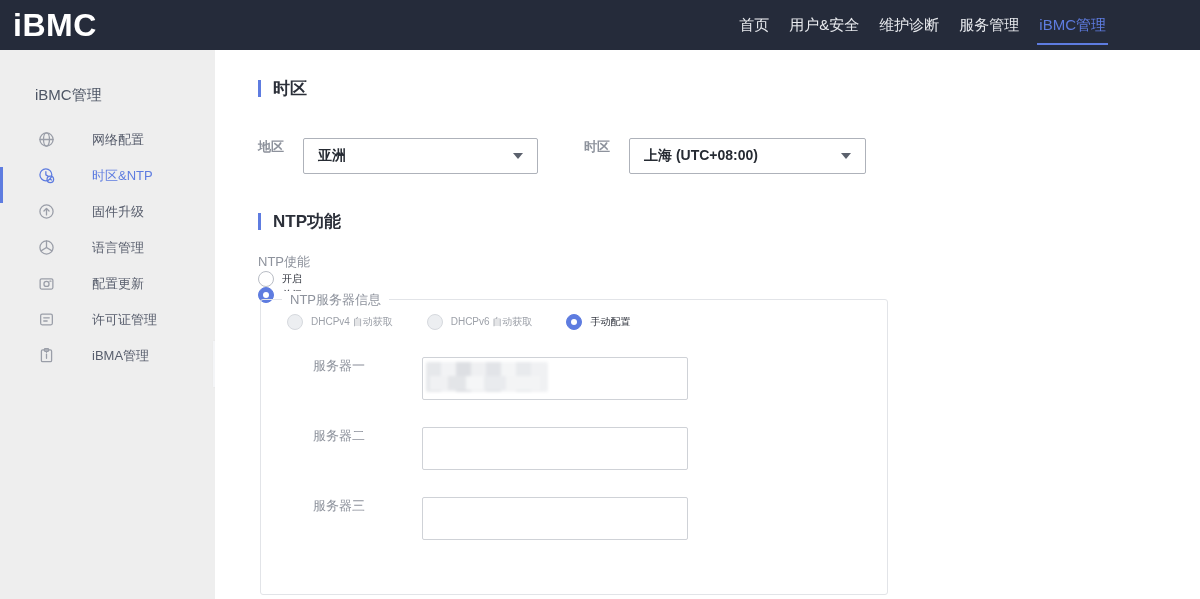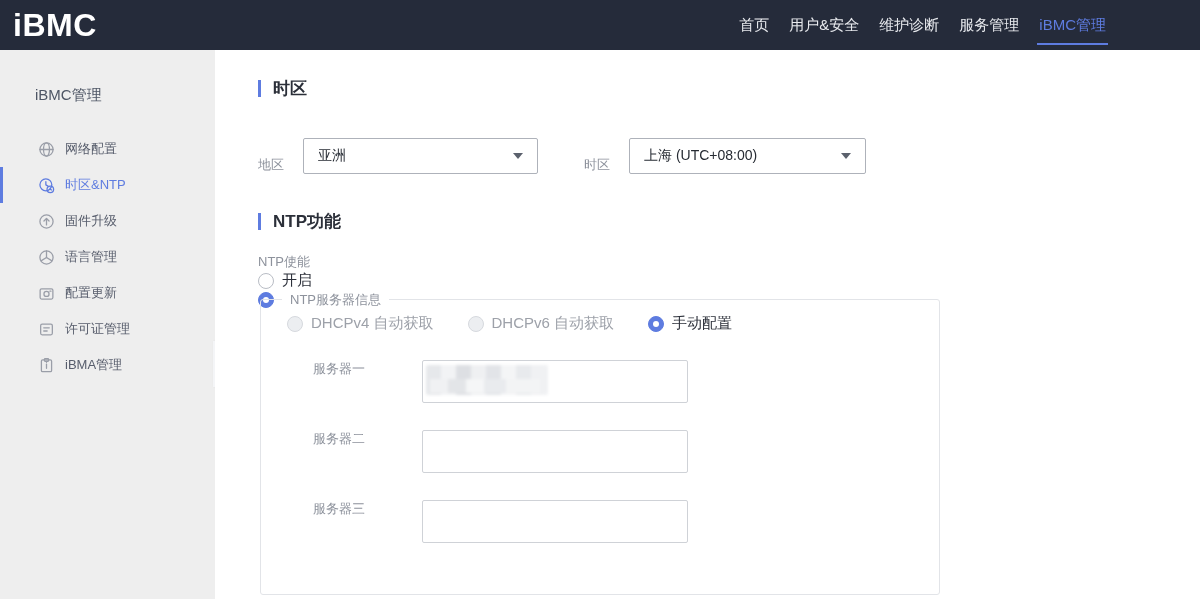--- a/index.html
+++ b/index.html
@@ -15,66 +15,66 @@
   .nav-item { position:relative; display:flex; align-items:center; height:100%;
               padding:0 10px; color:#e8eaee; font-size:15px; cursor:pointer; white-space:nowrap; }
   .nav-item.active { color:#5e7ce0; }
   .nav-item.active::after { content:""; position:absolute; left:8px; right:8px; bottom:5px;
               height:2px; background:#5e7ce0; }
 
   
   .sidebar { position:absolute; top:50px; left:0; width:215px; height:549px; background:#eeeeee; }
   .sidebar-title { margin:36px 0 0 35px; font-size:15px; color:#4e5665; }
   .side-menu { margin-top:26px; }
-  .side-item { position:relative; height:36px; display:flex; align-items:center;
-               padding-left:38px; color:#575d6c; font-size:13px; cursor:pointer; }
+  .side-item { position:relative; height:36px; display:flex; 
+               padding-left:38px; color:#575d6c; font-size:13px; cursor:pointer;gap:27px; }
   .side-item .icon { width:17px; height:17px; margin-right:10px; color:#9a9ea8; display:flex; }
   .side-item .icon svg { width:17px; height:17px; }
   .side-item.active { color:#5e7ce0; }
   .side-item.active .icon { color:#5e7ce0; }
   .side-item.active::before { content:""; position:absolute; left:0; top:0; bottom:0;
                width:3px; background:#5e7ce0; }
 
   .collapse-tab { position:absolute; top:341px; left:213px; width:22px; height:46px;
                background:#f4f5f7; border-radius:0 14px 14px 0;
                box-shadow:1px 0 3px rgba(0,0,0,.07); display:flex; align-items:center;
                justify-content:center; color:#5e7ce0; font-size:15px; font-weight:bold; cursor:pointer; }
 
   
   .main { position:absolute; top:50px; left:215px; width:985px; height:549px;
           background:#fff; padding:28px 0 0 43px; }
 
   .section-title { display:flex; align-items:center; height:20px; }
   .section-title .bar { width:3px; height:17px; background:#5e7ce0; margin-right:12px; }
   .section-title .txt { font-size:17px; font-weight:bold; color:#2b2f39; }
 
-  .tz-row { display:flex; align-items:flex-end; margin-top:40px; height:36px; }
+  .tz-row { display:flex; align-items:flex-start; margin-top:40px; height:36px;font-weight:bold; }
   .field-label { font-size:13px; color:#8d929c; }
   .tz-row .field-label.first { width:45px; }
   .tz-row .field-label.second { margin-left:46px; width:45px; }
   .select { width:235px; height:36px; border:1px solid #aeb2ba; border-radius:2px;
             background:#fff; display:flex; align-items:center; justify-content:space-between;
             padding:0 14px; font-size:14px; color:#262b33; cursor:pointer; }
   .caret { width:0; height:0; border-left:5px solid transparent; border-right:5px solid transparent;
            border-top:6px solid #5b616d; }
 
   .ntp-title { margin-top:37px; }
   .enable-row { display:flex; align-items:flex-start; margin-top:22px; height:22px;flex-direction:column; }
   .enable-row .field-label { width:158px; }
   .radio-opt { display:flex; align-items:center; margin-right:22px; cursor:pointer; }
   .radio { width:16px; height:16px; border-radius:50%; border:1px solid #b9bdc5;
            background:#fff; position:relative; flex:none; }
   .radio.selected { background:#5e7ce0; border-color:#5e7ce0; }
   .radio.selected::after { content:""; position:absolute; left:4px; top:4px; width:6px; height:6px;
            border-radius:50%; background:#fff; }
   .radio.disabled { background:#eceef1; border-color:#d6d9de; }
-  .radio-label { margin-left:8px; font-size:15px; color:#2b2f39; }
+  .radio-label { margin-left:8px; font-size:10px; color:#2b2f39; }
   .radio-label.disabled { color:#9da1a9; }
 
-  .fieldset { position:relative; margin-top:24px; margin-left:2px; width:680px; height:296px;
+  .fieldset { position:relative; margin-top:24px; margin-left:2px; width:628px; height:296px;
               border:1px solid #e2e4e8; border-radius:3px; }
   .legend { position:absolute; top:-9px; left:21px; background:#fff; padding:0 8px;
             font-size:13px; color:#8d929c; }
   .mode-row { display:flex; align-items:center; margin:14px 0 0 26px; }
   .mode-row .radio-opt { margin-right:34px; }
 
   .server-row { display:flex; align-items:flex-start; margin-left:52px; margin-top:27px; height:43px; }
   .server-row .field-label { width:109px; }
   .input-box { position:relative; width:266px; height:43px; border:1px solid #cfd2d7;
                border-radius:2px; background:#fff; }

